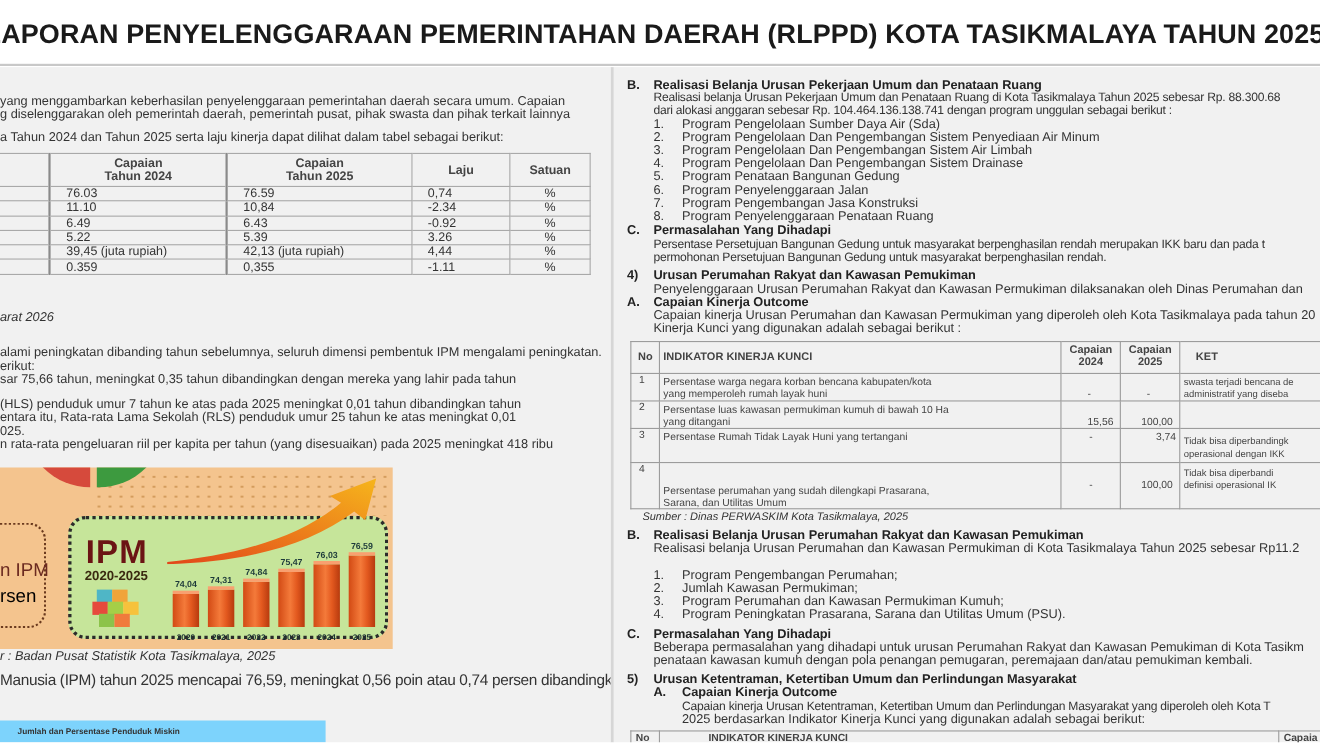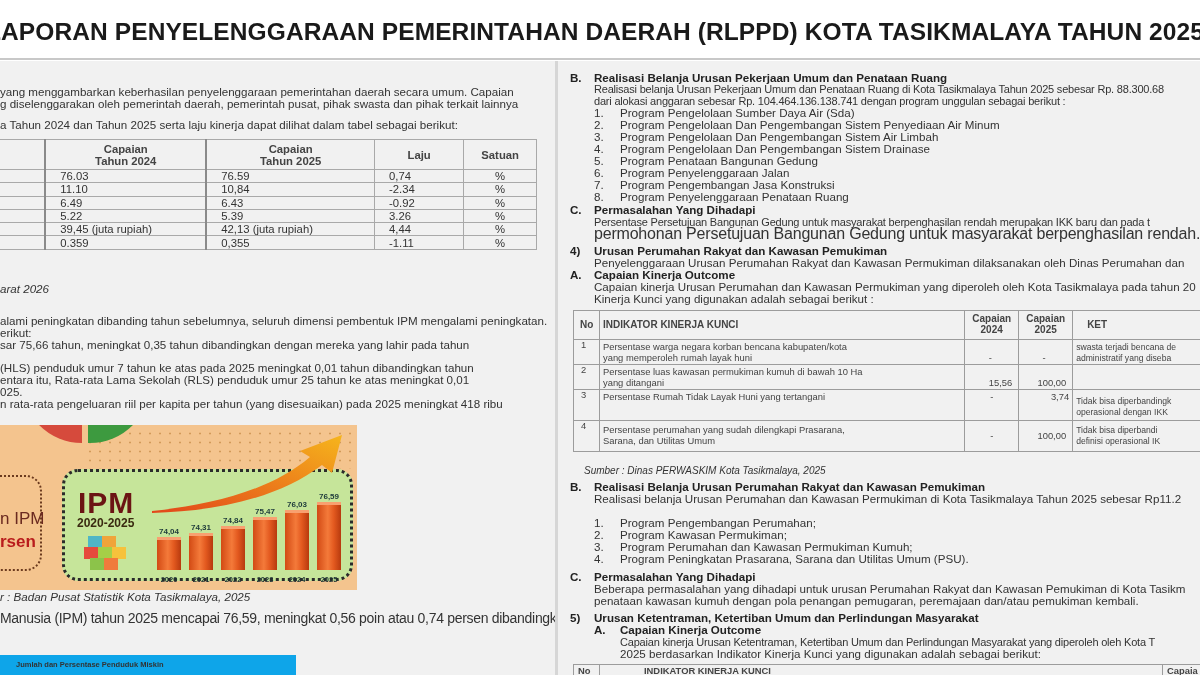--- a/index.html
+++ b/index.html
@@ -27,36 +27,36 @@
   .t1 .thick { border-left: 2px solid #8a8a8a; }
 
   
   .info { position: absolute; left: 0; top: 364px; width: 357px; height: 165px; background: #f4c48e; overflow: hidden; }
   .dots { position: absolute; left: 85px; top: 4px; width: 270px; height: 40px;
           background-image: radial-gradient(#d29a5a 1px, transparent 1.3px); background-size: 10px 9px; }
   .pie-r { position: absolute; left: 22px; top: -52px; width: 60px; height: 70px; background: #d64a3c; border-radius: 0 0 0 60px; }
   .pie-g { position: absolute; left: 88px; top: -52px; width: 62px; height: 70px; background: #3d9a3f; border-radius: 0 0 60px 0; }
   .left-box { position: absolute; left: -40px; top: 50px; width: 82px; height: 96px; border: 2px dotted #6b3a1e; border-radius: 16px; }
   .lb1 { position: absolute; left: 0; top: 84px; font-size: 17px; color: #6b2a20; }
-  .lb2 { position: absolute; left: 0; top: 107px; font-size: 17px; font-weight: bold; color: #b91c1c; }
+  .lb2 { position: absolute; left: 0; top: 107px; font-size: 17px; font-weight: normal; color: #000000; }
   .green { position: absolute; left: 62px; top: 44px; width: 291px; height: 112px; background: #c6e59a; border: 3px dotted #2b2b2b; border-radius: 16px; }
   .ipm { position: absolute; left: 78px; top: 61px; font-size: 30px; font-weight: 900; color: #6b1414; letter-spacing: 1px; }
   .ipm-range { position: absolute; left: 77px; top: 91px; font-size: 12px; font-weight: bold; color: #3a2a10; }
   .cube { position: absolute; left: 82px; top: 109px; width: 44px; height: 38px; }
   .cube i { position: absolute; width: 14px; height: 12px; }
   .arrow { position: absolute; left: 150px; top: 8px; width: 200px; height: 80px; }
   .bars { position: absolute; left: 150px; top: 0; width: 210px; height: 165px; }
   .bar-col { position: absolute; bottom: 20px; width: 24px; }
   .bar { position: absolute; bottom: 0; left: 0; width: 24px;
          background: linear-gradient(90deg, #d24a14 0%, #f47a3a 45%, #e3591f 70%, #b73a0e 100%);
          border-top: 3px solid #f8a070; }
   .bar-val { position: absolute; left: -6px; width: 36px; text-align: center; font-size: 8px; font-weight: bold; color: #1d3a3a; }
   .bar-yr { position: absolute; left: -6px; width: 36px; bottom: -14px; text-align: center; font-size: 7.5px; font-weight: bold; color: #1e3434; }
 
-  .miskin-banner { position: absolute; left: 0; top: 594px; width: 296px; height: 20px; background: #0ea5e9; }
+  .miskin-banner { position: absolute; left: 0; top: 594px; width: 296px; height: 20px; background: #7dd3fc; }
   .miskin-banner span { position: absolute; left: 16px; top: 5px; font-size: 7.5px; font-weight: bold; color: #333; }
 
   
   .t2 { position: absolute; left: 15px; top: 249px; width: 630px; font-size: 9.4px; color: #444; }
   .t2 td, .t2 th { border: 1px solid #9c9c9c; padding: 0 3px; line-height: 10.6px; vertical-align: top; color: #444; }
   .t2 th { font-weight: bold; font-size: 10px; height: 29px; vertical-align: middle; }
   .t2 td.num { text-align: right; vertical-align: bottom; padding-right: 6px; }
   .t2 td.no { text-align: left; padding-left: 7px; }
   .t3 { position: absolute; left: 15px; top: 603px; width: 630px; font-size: 9.4px; }
   .t3 th { border: 1px solid #9c9c9c; font-weight: bold; height: 20px; text-align: left; padding: 0 4px; vertical-align: top; color: #444; }
@@ -235,21 +235,21 @@
       <div class="txt" style="left:62px;top:106px">Program Penyelenggaraan Jalan</div>
     <div class="txt" style="left:36px;top:118px">7.</div>
       <div class="txt" style="left:62px;top:118px">Program Pengembangan Jasa Konstruksi</div>
     <div class="txt" style="left:36px;top:130px">8.</div>
       <div class="txt" style="left:62px;top:130px">Program Penyelenggaraan Penataan Ruang</div>
   </div>
 
   <div class="txt b" style="left:12px;top:143px">C.</div>
   <div class="txt b" style="left:36px;top:143px">Permasalahan Yang Dihadapi</div>
   <div class="txt" style="left:36px;top:155px;font-size:11px;letter-spacing:-0.2px">Persentase Persetujuan Bangunan Gedung untuk masyarakat berpenghasilan rendah merupakan IKK baru dan pada t</div>
-  <div class="txt" style="left:36px;top:167px;font-size:16px;letter-spacing:-0.2px">permohonan Persetujuan Bangunan Gedung untuk masyarakat berpenghasilan rendah.</div>
+  <div class="txt" style="left:36px;top:167px;font-size:11px;letter-spacing:-0.2px">permohonan Persetujuan Bangunan Gedung untuk masyarakat berpenghasilan rendah.</div>
 
   <div class="txt b" style="left:12px;top:184px">4)</div>
   <div class="txt b" style="left:36px;top:184px">Urusan Perumahan Rakyat dan Kawasan Pemukiman</div>
   <div class="txt" style="left:36px;top:196px">Penyelenggaraan Urusan Perumahan Rakyat dan Kawasan Permukiman dilaksanakan oleh Dinas Perumahan dan</div>
   <div class="txt b" style="left:12px;top:208px">A.</div>
   <div class="txt b" style="left:36px;top:208px">Capaian Kinerja Outcome</div>
   <div class="txt" style="left:36px;top:220px">Capaian kinerja Urusan Perumahan dan Kawasan Permukiman yang diperoleh oleh Kota Tasikmalaya pada tahun 20</div>
   <div class="txt" style="left:36px;top:232px">Kinerja Kunci yang digunakan adalah sebagai berikut :</div>
 
   <table class="t2">
@@ -284,37 +284,37 @@
     </tr>
     <tr style="height:31px">
       <td class="no">3</td>
       <td style="padding-top:2px">Persentase Rumah Tidak Layak Huni yang tertangani</td>
       <td style="text-align:center;padding-top:2px">-</td>
       <td style="text-align:right;padding-top:2px">3,74</td>
       <td style="padding-top:6px;font-size:8.6px"><span>Tidak bisa diperbandingk</span><br><span>operasional dengan IKK</span></td>
     </tr>
     <tr style="height:31px">
       <td class="no">4</td>
-      <td style="padding-top:4px"><span>Persentase perumahan yang sudah dilengkapi Prasarana,</span><br><span>Sarana, dan Utilitas Umum</span></td>
+      <td style="padding-top:20px"><span>Persentase perumahan yang sudah dilengkapi Prasarana,</span><br><span>Sarana, dan Utilitas Umum</span></td>
       <td style="text-align:center;vertical-align:middle">-</td>
       <td class="num" style="vertical-align:middle">100,00</td>
       <td style="padding-top:4px;font-size:8.6px"><span>Tidak bisa diperbandi</span><br><span>definisi operasional IK</span></td>
     </tr>
   </tbody>
     </table>
   <div class="txt i" style="left:26px;top:404px;font-size:10px">Sumber : Dinas PERWASKIM Kota Tasikmalaya, 2025</div>
 
   <div class="txt b" style="left:12px;top:420px">B.</div>
   <div class="txt b" style="left:36px;top:420px">Realisasi Belanja Urusan Perumahan Rakyat dan Kawasan Pemukiman</div>
   <div class="txt" style="left:36px;top:432px">Realisasi belanja Urusan Perumahan dan Kawasan Permukiman di Kota Tasikmalaya Tahun 2025 sebesar Rp11.2</div>
   <div>
     <div class="txt" style="left:36px;top:456px">1.</div>
       <div class="txt" style="left:62px;top:456px">Program Pengembangan Perumahan;</div>
     <div class="txt" style="left:36px;top:468px">2.</div>
-      <div class="txt" style="left:62px;top:468px">Program Kawasan Permukiman;</div>
+      <div class="txt" style="left:62px;top:468px">Jumlah Kawasan Permukiman;</div>
     <div class="txt" style="left:36px;top:480px">3.</div>
       <div class="txt" style="left:62px;top:480px">Program Perumahan dan Kawasan Permukiman Kumuh;</div>
     <div class="txt" style="left:36px;top:492px">4.</div>
       <div class="txt" style="left:62px;top:492px">Program Peningkatan Prasarana, Sarana dan Utilitas Umum (PSU).</div>
   </div>
 
   <div class="txt b" style="left:12px;top:510px">C.</div>
   <div class="txt b" style="left:36px;top:510px">Permasalahan Yang Dihadapi</div>
   <div class="txt" style="left:36px;top:522px">Beberapa permasalahan yang dihadapi untuk urusan Perumahan Rakyat dan Kawasan Pemukiman di Kota Tasikm</div>
   <div class="txt" style="left:36px;top:534px">penataan kawasan kumuh dengan pola penangan pemugaran, peremajaan dan/atau pemukiman kembali.</div>

